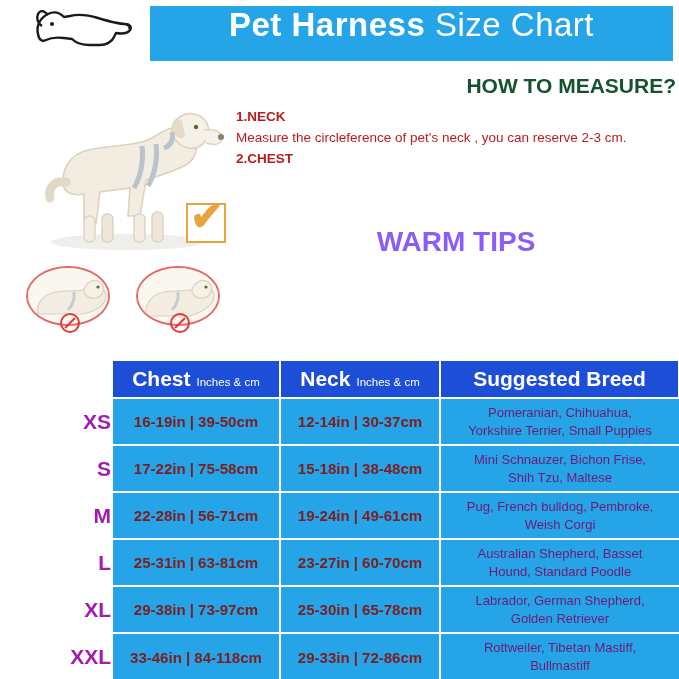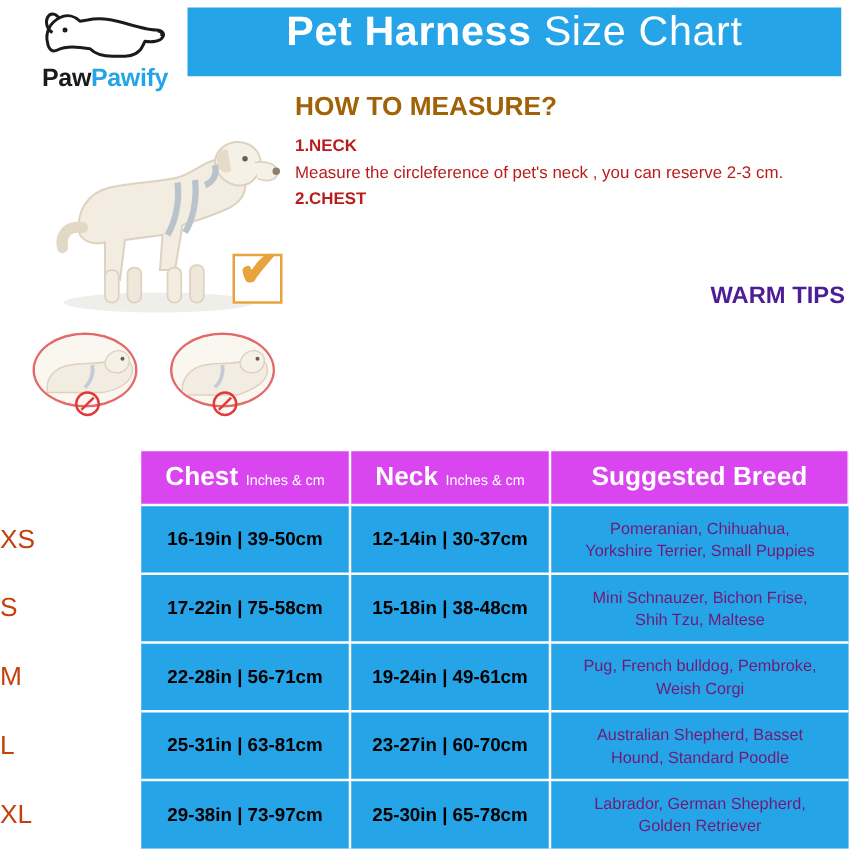--- a/index.html
+++ b/index.html
@@ -105,43 +105,43 @@
     transform: rotate(-45deg);
   }
   .no-1 { left: 60px; top: 313px; }
   .no-2 { left: 170px; top: 313px; }
 
   
   .how-title {
     position: absolute;
     left: 236px; top: 74px;
     width: 440px;
-    text-align: left;
+    text-align: right;
     font-size: 21px;
     font-weight: bold;
-    color: #a16207;
+    color: #14532d;
   }
   .measure-block {
     position: absolute;
     left: 236px; top: 107px;
     width: 436px;
     font-size: 13.5px;
     color: #b91c1c;
     line-height: 1.55;
   }
   .measure-block .step { font-weight: bold; }
 
   .warm-title {
     position: absolute;
     left: 236px; top: 226px;
     width: 440px;
-    text-align: right;
-    font-size: 19px;
-    font-weight: bold;
-    color: #4c1d95;
+    text-align: center;
+    font-size: 28px;
+    font-weight: bold;
+    color: #8b5cf6;
   }
   .tips-block {
     position: absolute;
     left: 252px; top: 264px;
     width: 420px;
     font-size: 13.5px;
     color: #1b1b1b;
     line-height: 1.85;
   }
 
@@ -151,21 +151,21 @@
     left: 0px; top: 359px;
     width: 679px; height: 320px;
     border-collapse: collapse;
     table-layout: fixed;
   }
   .table td, .table th {
     border: 2px solid #ffffff;
     padding: 0;
   }
   .thead td {
-    background: #d946ef;
+    background: #1d4ed8;
     color: #ffffff;
     height: 38px;
     text-align: center;
     vertical-align: middle;
   }
   .th-corner { background: #ffffff !important; border-left: none !important; border-top: none !important;}
   .th-main {
     font-size: 21px;
     font-weight: bold;
   }
@@ -174,30 +174,30 @@
     font-weight: normal;
     margin-left: 6px;
   }
   .col-size { width: 112px; }
   .col-chest { width: 168px; }
   .col-neck { width: 160px; }
   .col-breed { width: 239px; }
 
   .cell-size {
     background: #ffffff;
-    color: #c2410c;
+    color: #a21caf;
     font-size: 21px;
-    font-weight: normal;
-    text-align: left;
+    font-weight: bold;
+    text-align: right;
     height: 47px;
     border-left: none !important;
   }
   .cell-val {
     background: #26a4e8;
-    color: #000000;
+    color: #7f1d1d;
     font-size: 15px;
     font-weight: bold;
     text-align: center;
     height: 47px;
   }
   .cell-breed {
     background: #26a4e8;
     color: #701a75;
     font-size: 13px;
     text-align: center;
@@ -220,23 +220,20 @@
     </div>
   </div>
 
   <div class="logo-wrap">
     <svg class="logo-dog" viewBox="0 0 104 48">
       <path d="M8 30 C6 22 10 14 18 10 C24 7 30 9 34 13 L40 12 C48 10 58 11 68 14 C78 17 88 20 95 20 C100 20 102 23 100 26 C98 29 92 30 86 29 L84 33 C82 38 76 41 70 41 L60 41 C52 41 46 39 42 35 L34 34 C26 33 20 34 16 36 C12 38 9 36 8 30 Z" fill="none" stroke="#1b1b1b" stroke-width="2.4" stroke-linejoin="round"></path>
       <path d="M18 11 C14 6 10 6 8 10 C6 14 8 20 12 22" fill="none" stroke="#1b1b1b" stroke-width="2.4"></path>
       <circle cx="22" cy="20" r="2" fill="#1b1b1b"></circle>
       <path d="M96 21 C99 21 100 23 99 25" fill="none" stroke="#1b1b1b" stroke-width="2"></path>
     </svg>
-    <div class="logo-text">
-      <span>Paw</span><span class="paw2">Pawify</span>
-    </div>
   </div>
 
   <div class="dog-photo">
     <svg viewBox="0 0 210 160" width="210" height="160">
       <rect x="0" y="0" width="210" height="160" fill="#ffffff"></rect>
 
       <ellipse cx="105" cy="146" rx="76" ry="8" fill="#efeeea"></ellipse>
 
       <path d="M42 92 C38 74 48 58 66 54 C84 50 104 50 120 46 C132 43 140 34 150 32 C162 30 172 36 174 48 C176 58 170 66 162 70 C150 76 136 80 124 84 L118 120 L106 120 L108 92 L78 96 L74 128 L62 128 L62 98 C52 100 46 98 42 92 Z" fill="#f3ece0" stroke="#ddd2c0" stroke-width="1.6"></path>
 
@@ -338,16 +335,22 @@
         <td class="cell-val">25-31in | 63-81cm</td>
         <td class="cell-val">23-27in | 60-70cm</td>
         <td class="cell-breed">Australian Shepherd,  Basset<br>Hound,  Standard Poodle</td>
       </tr>
       <tr>
         <td class="cell-size">XL</td>
         <td class="cell-val">29-38in | 73-97cm</td>
         <td class="cell-val">25-30in | 65-78cm</td>
         <td class="cell-breed">Labrador,  German Shepherd,<br>Golden Retriever</td>
       </tr>
+      <tr>
+        <td class="cell-size">XXL</td>
+        <td class="cell-val">33-46in | 84-118cm</td>
+        <td class="cell-val">29-33in | 72-86cm</td>
+        <td class="cell-breed">Rottweiler,  Tibetan Mastiff,<br>Bullmastiff</td>
+      </tr>
     </tbody>
   </table>
 
 </div>
 
 </body></html>

